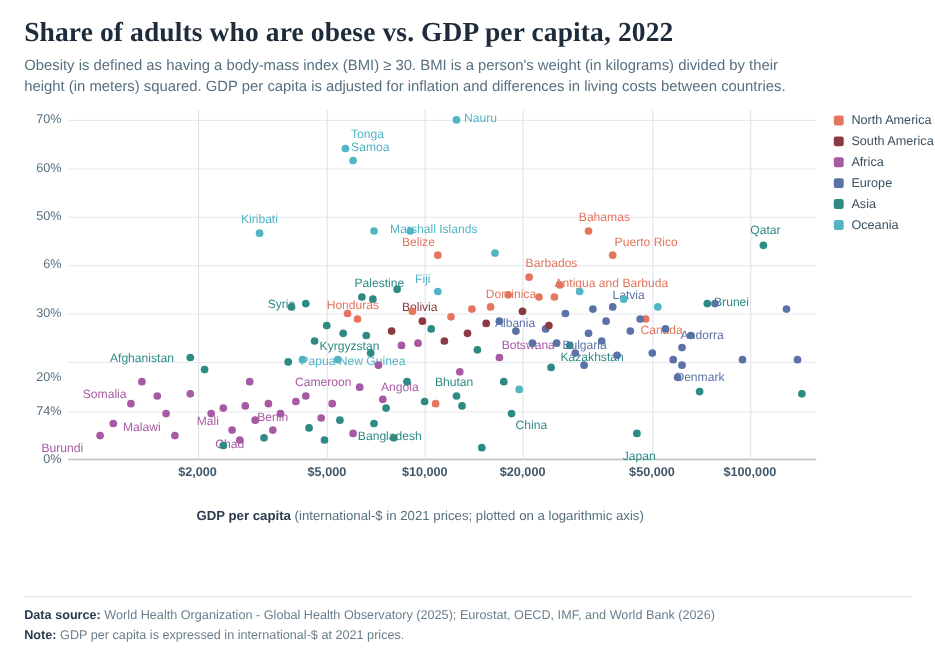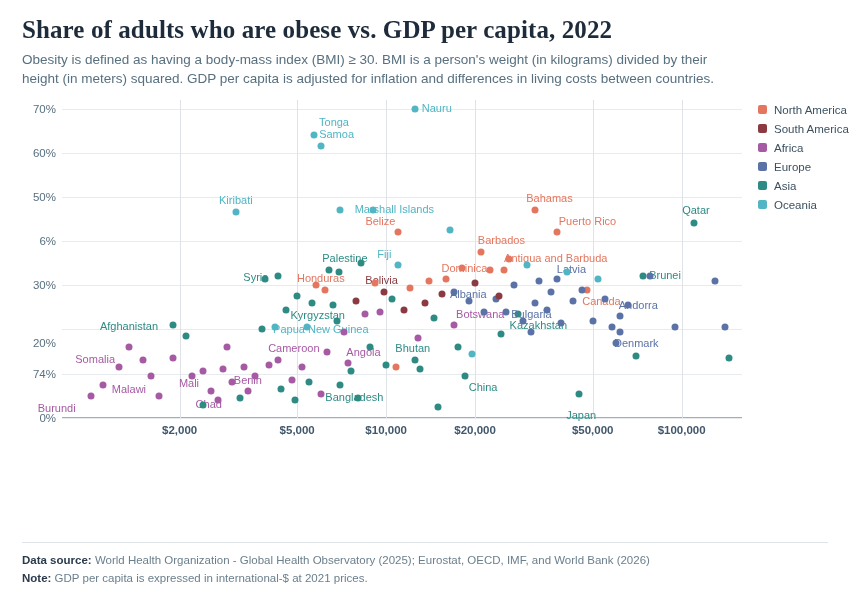--- a/index.html
+++ b/index.html
@@ -417,20 +417,24 @@
           <span class="legend-swatch" style="background: rgb(45, 139, 132);"></span>
           <span>Asia</span>
         </div>
         <div class="legend-item">
           <span class="legend-swatch" style="background: rgb(81, 181, 196);"></span>
           <span>Oceania</span>
         </div>
       </div>
   </div>
 
+  <div class="xaxis-title">
+    <span>GDP per capita</span>
+    <span class="unit">(international-$ in 2021 prices; plotted on a logarithmic axis)</span>
+  </div>
 
   <div class="footer">
     <div>
       <b>Data source:</b>
       <span>World Health Organization - Global Health Observatory (2025); Eurostat, OECD, IMF, and World Bank (2026)</span>
     </div>
     <div>
       <b>Note:</b>
       <span>GDP per capita is expressed in international-$ at 2021 prices.</span>
     </div>

